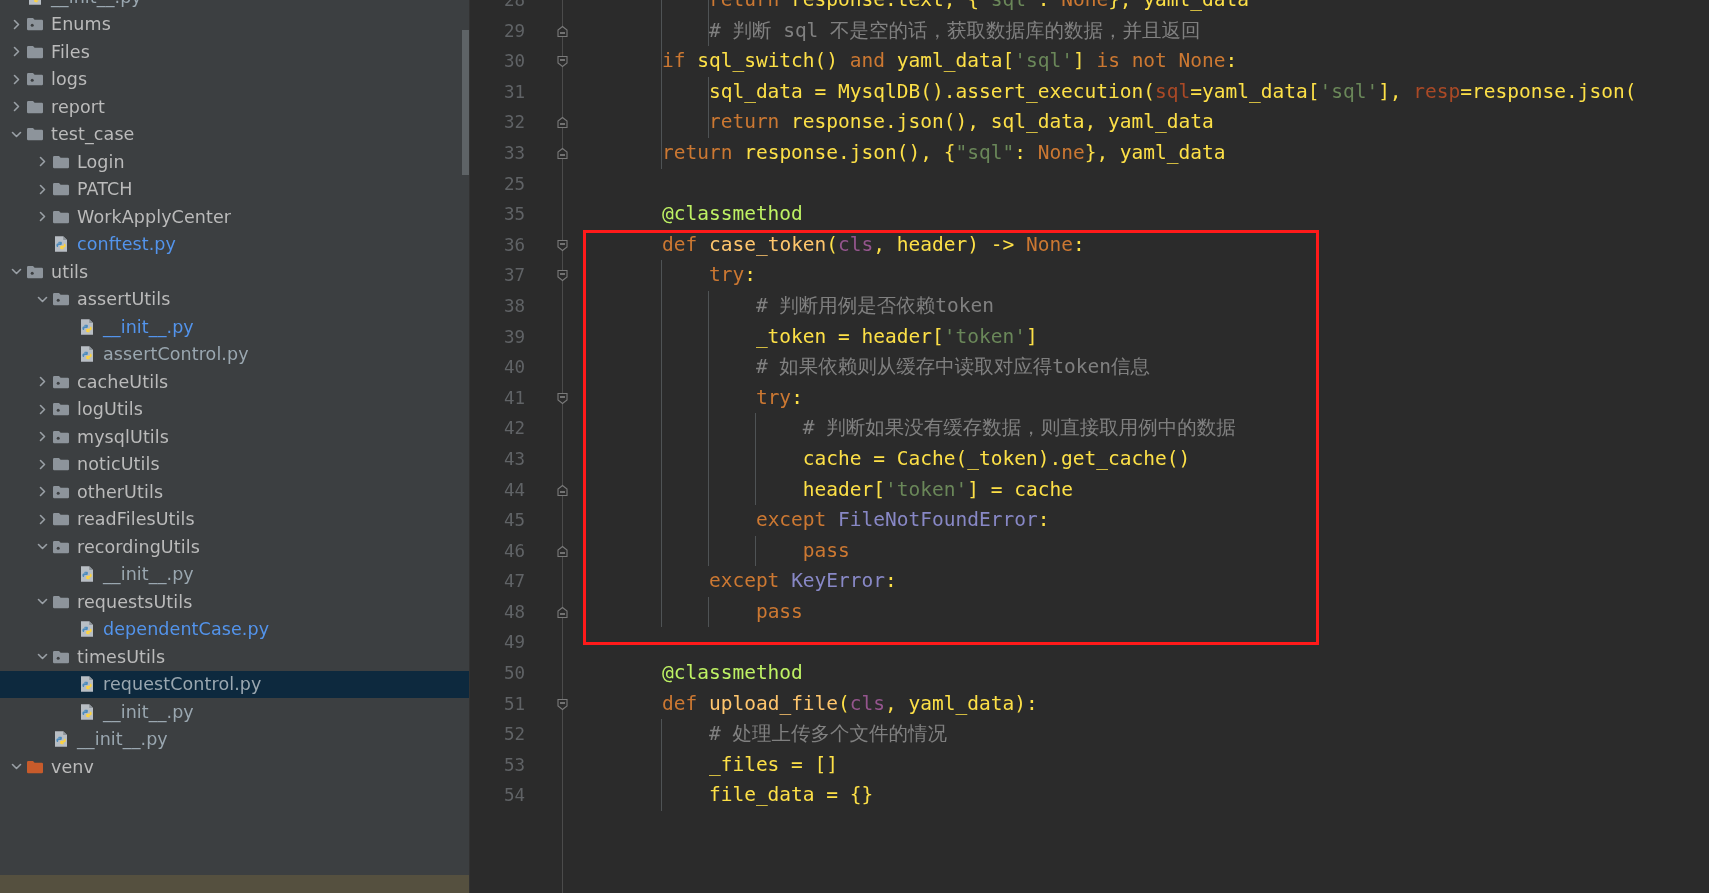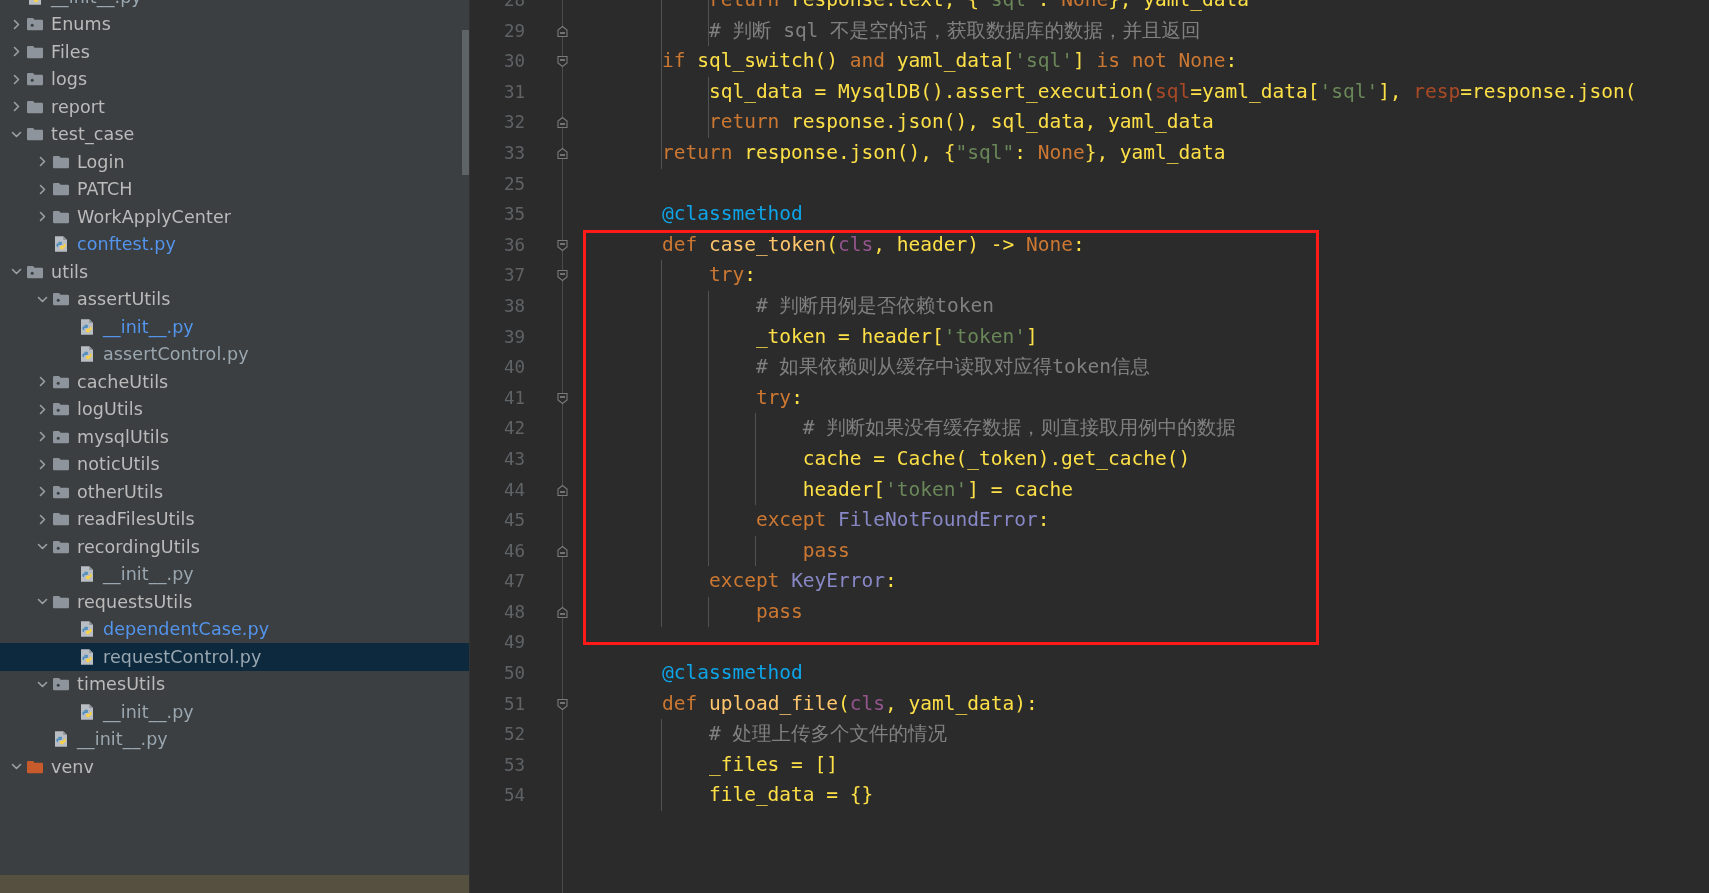--- a/index.html
+++ b/index.html
@@ -104,21 +104,21 @@
     left: 113px; top: 230px;
     width: 736px; height: 415px;
     border: 3px solid #ff1a1a;
     pointer-events: none;
   }
 
   
   .kw   { color: #cc7832; }           
   .str  { color: #6a8759; }
   .cmt  { color: #808080; }           
-  .dec  { color: #0ea5e9; }           
+  .dec  { color: #bef264; }           
   .fn   { color: #ffc66d; text-align: right; }
   .self { color: #94558d; }           
   .kwarg{ color: #aa4926; margin-top: 15px; }           
   .exc  { color: #8888c6; }           
   .pln  { color: #fde047; }           
 </style>
 </head>
 <body>
 
 <div id="app">
@@ -457,47 +457,47 @@
           <span class="ico">
             <svg width="18" height="18" viewBox="0 0 18 18">
               <path d="M3 1.2 H11.2 L15 5 V16.8 H3 Z" fill="#b8bec4"></path>
               <path d="M11.2 1.2 L15 5 H11.2 Z" fill="#8d949a"></path>
               <path d="M8.0 6.6 c-1.8 0 -1.7 .8 -1.7 .8 l0 .85 h1.75 v.25 H5.6 s-1.2 -.14 -1.2 1.72 c0 1.86 1.05 1.8 1.05 1.8 h.62 v-.88 s-.03 -1.05 1.03 -1.05 h1.73 s1.0 .02 1.0 -.97 V7.6 s.15 -1.0 -1.84 -1.0 z m-.97 .56 a .33 .33 0 1 1 0 .66 .33 .33 0 0 1 0 -.66 z" fill="#4b8bbe"></path>
               <path d="M10.05 14.2 c1.8 0 1.72 -.8 1.72 -.8 l0 -.85 h-1.76 v-.25 h2.47 s1.2 .14 1.2 -1.72 c0 -1.86 -1.05 -1.8 -1.05 -1.8 h-.62 v.88 s.03 1.05 -1.03 1.05 H9.25 s-1.0 -.02 -1.0 .97 v1.52 s-.15 1.0 1.8 1.0 z m.97 -.56 a .33 .33 0 1 1 0 -.66 .33 .33 0 0 1 0 .66 z" fill="#ffd43b"></path>
             </svg>
           </span>
           <span class="lbl py blue">dependentCase.py</span>
         </div>
+        <div class="row">
+          <div style="flex: 0 0 34px; height: 27.5px;"></div>
+          <div class="arrow">
+            <svg width="13" height="13" viewBox="0 0 13 13">
+              <path d="M2.5 4.5 L6.5 8.5 L10.5 4.5" fill="none" stroke="#9aa0a6" stroke-width="1.6" stroke-linecap="round" stroke-linejoin="round"></path>
+            </svg>
+          </div>
+          <span class="ico">
+            <svg width="18" height="16" viewBox="0 0 18 16">
+              <path d="M1 3.2 A1.2 1.2 0 0 1 2.2 2 H7 L8.6 3.8 H15.8 A1.2 1.2 0 0 1 17 5 V13 A1.2 1.2 0 0 1 15.8 14.2 H2.2 A1.2 1.2 0 0 1 1 13 Z" fill="#8d949b"></path>
+              <circle cx="6.2" cy="9.2" r="1.5" fill="#3c3f41"></circle>
+            </svg>
+          </span>
+          <span class="lbl">timesUtils</span>
+        </div>
         <div class="row selected">
           <div style="flex: 0 0 60px; height: 27.5px;"></div>
           <div class="noarrow"></div>
           <span class="ico">
             <svg width="18" height="18" viewBox="0 0 18 18">
               <path d="M3 1.2 H11.2 L15 5 V16.8 H3 Z" fill="#b8bec4"></path>
               <path d="M11.2 1.2 L15 5 H11.2 Z" fill="#8d949a"></path>
               <path d="M8.0 6.6 c-1.8 0 -1.7 .8 -1.7 .8 l0 .85 h1.75 v.25 H5.6 s-1.2 -.14 -1.2 1.72 c0 1.86 1.05 1.8 1.05 1.8 h.62 v-.88 s-.03 -1.05 1.03 -1.05 h1.73 s1.0 .02 1.0 -.97 V7.6 s.15 -1.0 -1.84 -1.0 z m-.97 .56 a .33 .33 0 1 1 0 .66 .33 .33 0 0 1 0 -.66 z" fill="#4b8bbe"></path>
               <path d="M10.05 14.2 c1.8 0 1.72 -.8 1.72 -.8 l0 -.85 h-1.76 v-.25 h2.47 s1.2 .14 1.2 -1.72 c0 -1.86 -1.05 -1.8 -1.05 -1.8 h-.62 v.88 s.03 1.05 -1.03 1.05 H9.25 s-1.0 -.02 -1.0 .97 v1.52 s-.15 1.0 1.8 1.0 z m.97 -.56 a .33 .33 0 1 1 0 -.66 .33 .33 0 0 1 0 .66 z" fill="#ffd43b"></path>
             </svg>
           </span>
           <span class="lbl py">requestControl.py</span>
-        </div>
-        <div class="row">
-          <div style="flex: 0 0 34px; height: 27.5px;"></div>
-          <div class="arrow">
-            <svg width="13" height="13" viewBox="0 0 13 13">
-              <path d="M2.5 4.5 L6.5 8.5 L10.5 4.5" fill="none" stroke="#9aa0a6" stroke-width="1.6" stroke-linecap="round" stroke-linejoin="round"></path>
-            </svg>
-          </div>
-          <span class="ico">
-            <svg width="18" height="16" viewBox="0 0 18 16">
-              <path d="M1 3.2 A1.2 1.2 0 0 1 2.2 2 H7 L8.6 3.8 H15.8 A1.2 1.2 0 0 1 17 5 V13 A1.2 1.2 0 0 1 15.8 14.2 H2.2 A1.2 1.2 0 0 1 1 13 Z" fill="#8d949b"></path>
-              <circle cx="6.2" cy="9.2" r="1.5" fill="#3c3f41"></circle>
-            </svg>
-          </span>
-          <span class="lbl">timesUtils</span>
         </div>
         <div class="row">
           <div style="flex: 0 0 60px; height: 27.5px;"></div>
           <div class="noarrow"></div>
           <span class="ico">
             <svg width="18" height="18" viewBox="0 0 18 18">
               <path d="M3 1.2 H11.2 L15 5 V16.8 H3 Z" fill="#b8bec4"></path>
               <path d="M11.2 1.2 L15 5 H11.2 Z" fill="#8d949a"></path>
               <path d="M8.0 6.6 c-1.8 0 -1.7 .8 -1.7 .8 l0 .85 h1.75 v.25 H5.6 s-1.2 -.14 -1.2 1.72 c0 1.86 1.05 1.8 1.05 1.8 h.62 v-.88 s-.03 -1.05 1.03 -1.05 h1.73 s1.0 .02 1.0 -.97 V7.6 s.15 -1.0 -1.84 -1.0 z m-.97 .56 a .33 .33 0 1 1 0 .66 .33 .33 0 0 1 0 -.66 z" fill="#4b8bbe"></path>
               <path d="M10.05 14.2 c1.8 0 1.72 -.8 1.72 -.8 l0 -.85 h-1.76 v-.25 h2.47 s1.2 .14 1.2 -1.72 c0 -1.86 -1.05 -1.8 -1.05 -1.8 h-.62 v.88 s.03 1.05 -1.03 1.05 H9.25 s-1.0 -.02 -1.0 .97 v1.52 s-.15 1.0 1.8 1.0 z m.97 -.56 a .33 .33 0 1 1 0 -.66 .33 .33 0 0 1 0 .66 z" fill="#ffd43b"></path>

